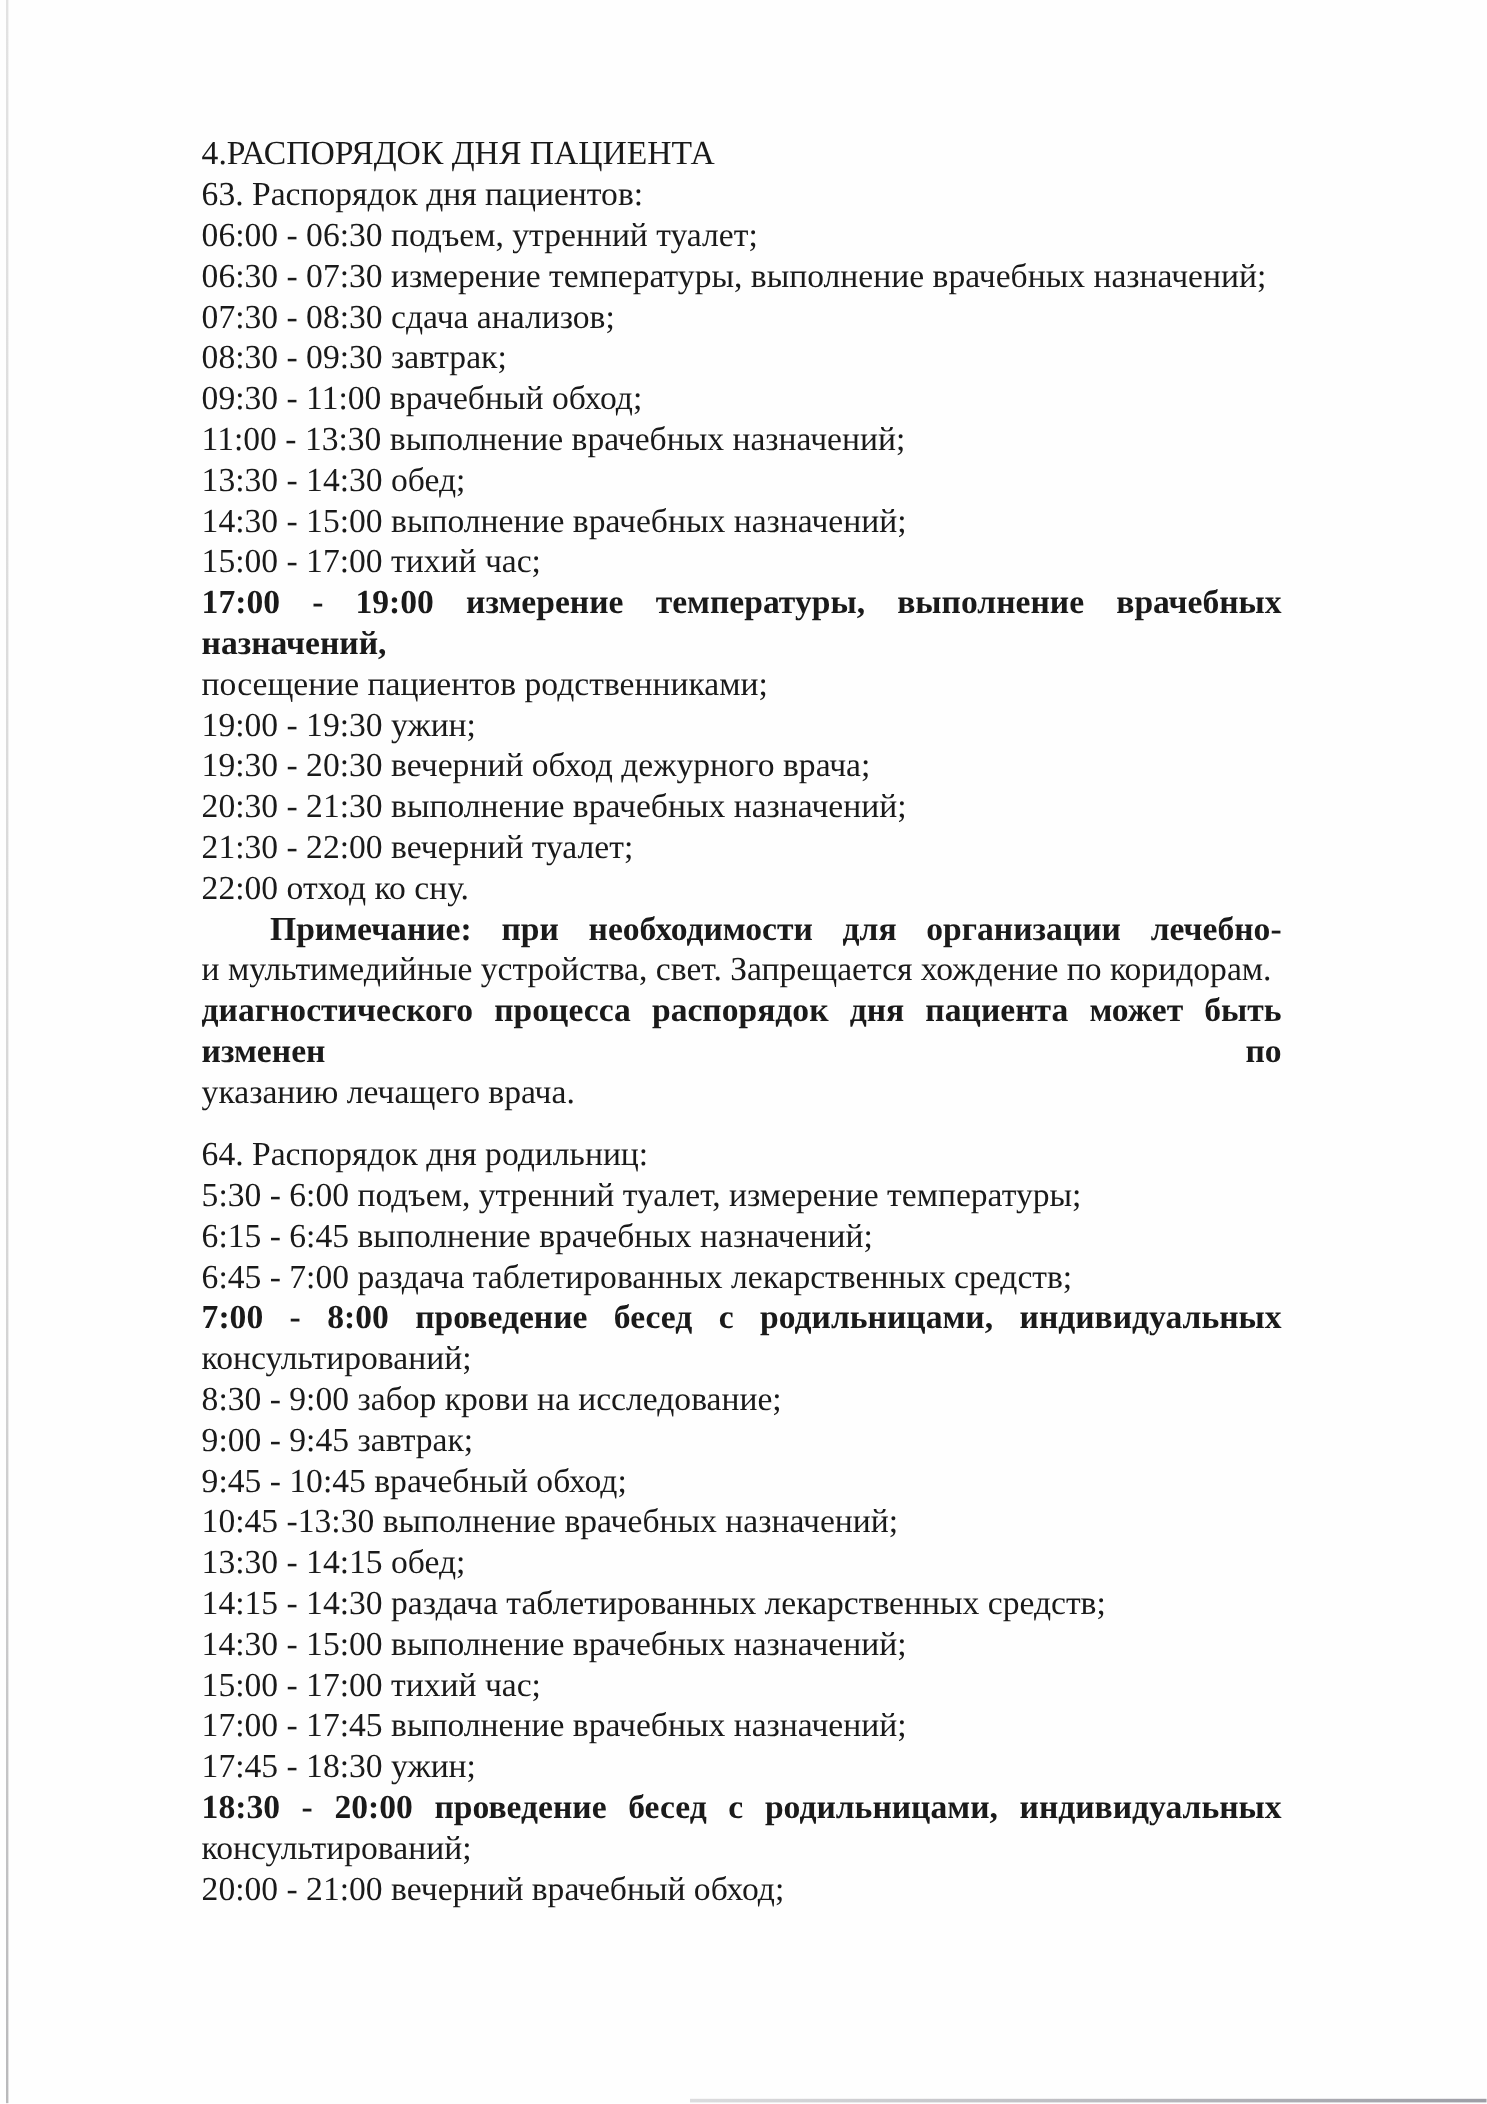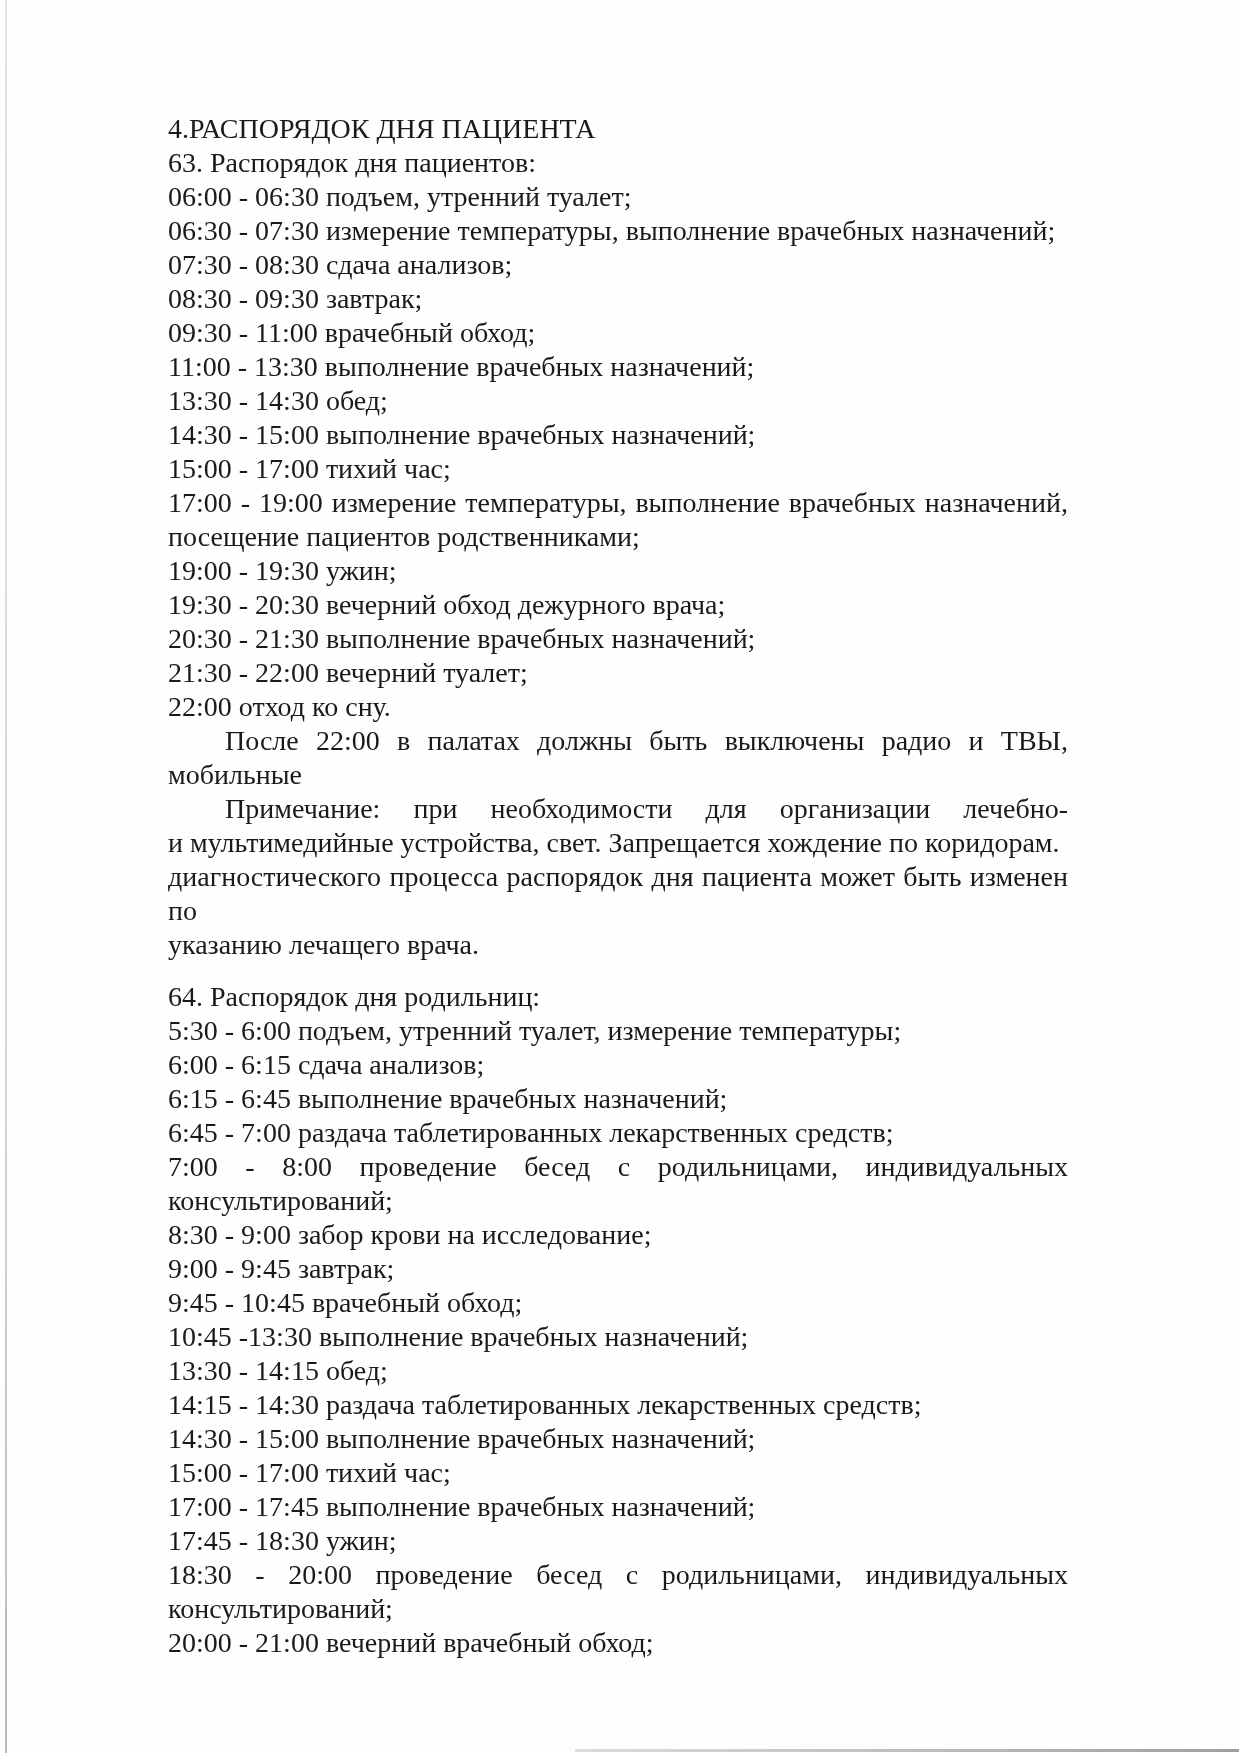--- a/index.html
+++ b/index.html
@@ -40,20 +40,21 @@
     font-size: 28px;
     line-height: 34px;
   }
   .line {
     white-space: nowrap;
   }
   .line.justify {
     white-space: normal;
     text-align: justify;
     text-align-last: justify;
+    font-weight: bold;
   }
   .line.indent {
     text-indent: 57px;
   }
   .line.gap {
     margin-top: 18px;
   }
 </style>
 </head>
 <body>
@@ -72,28 +73,26 @@
       <div class="line">13:30 - 14:30 обед;</div>
       <div class="line">14:30 - 15:00 выполнение врачебных назначений;</div>
       <div class="line">15:00 - 17:00 тихий час;</div>
       <div class="line justify">17:00 - 19:00 измерение температуры, выполнение врачебных назначений,</div>
       <div class="line">посещение пациентов родственниками;</div>
       <div class="line">19:00 - 19:30 ужин;</div>
       <div class="line">19:30 - 20:30 вечерний обход дежурного врача;</div>
       <div class="line">20:30 - 21:30 выполнение врачебных назначений;</div>
       <div class="line">21:30 - 22:00 вечерний туалет;</div>
       <div class="line">22:00 отход ко сну.</div>
-      <div class="line justify indent">После 22:00 в палатах должны быть выключены радио и ТВЫ, мобильные</div>
       <div class="line justify indent">Примечание: при необходимости для организации лечебно-</div>
       <div class="line">и мультимедийные устройства, свет. Запрещается хождение по коридорам.</div>
       <div class="line justify">диагностического процесса распорядок дня пациента может быть изменен по</div>
       <div class="line">указанию лечащего врача.</div>
       <div class="line gap">64. Распорядок дня родильниц:</div>
       <div class="line">5:30 - 6:00 подъем, утренний туалет, измерение температуры;</div>
-      <div class="line">6:00 - 6:15 сдача анализов;</div>
       <div class="line">6:15 - 6:45 выполнение врачебных назначений;</div>
       <div class="line">6:45 - 7:00 раздача таблетированных лекарственных средств;</div>
       <div class="line justify">7:00 - 8:00 проведение бесед с родильницами, индивидуальных</div>
       <div class="line">консультирований;</div>
       <div class="line">8:30 - 9:00 забор крови на исследование;</div>
       <div class="line">9:00 - 9:45 завтрак;</div>
       <div class="line">9:45 - 10:45 врачебный обход;</div>
       <div class="line">10:45 -13:30 выполнение врачебных назначений;</div>
       <div class="line">13:30 - 14:15 обед;</div>
       <div class="line">14:15 - 14:30 раздача таблетированных лекарственных средств;</div>

